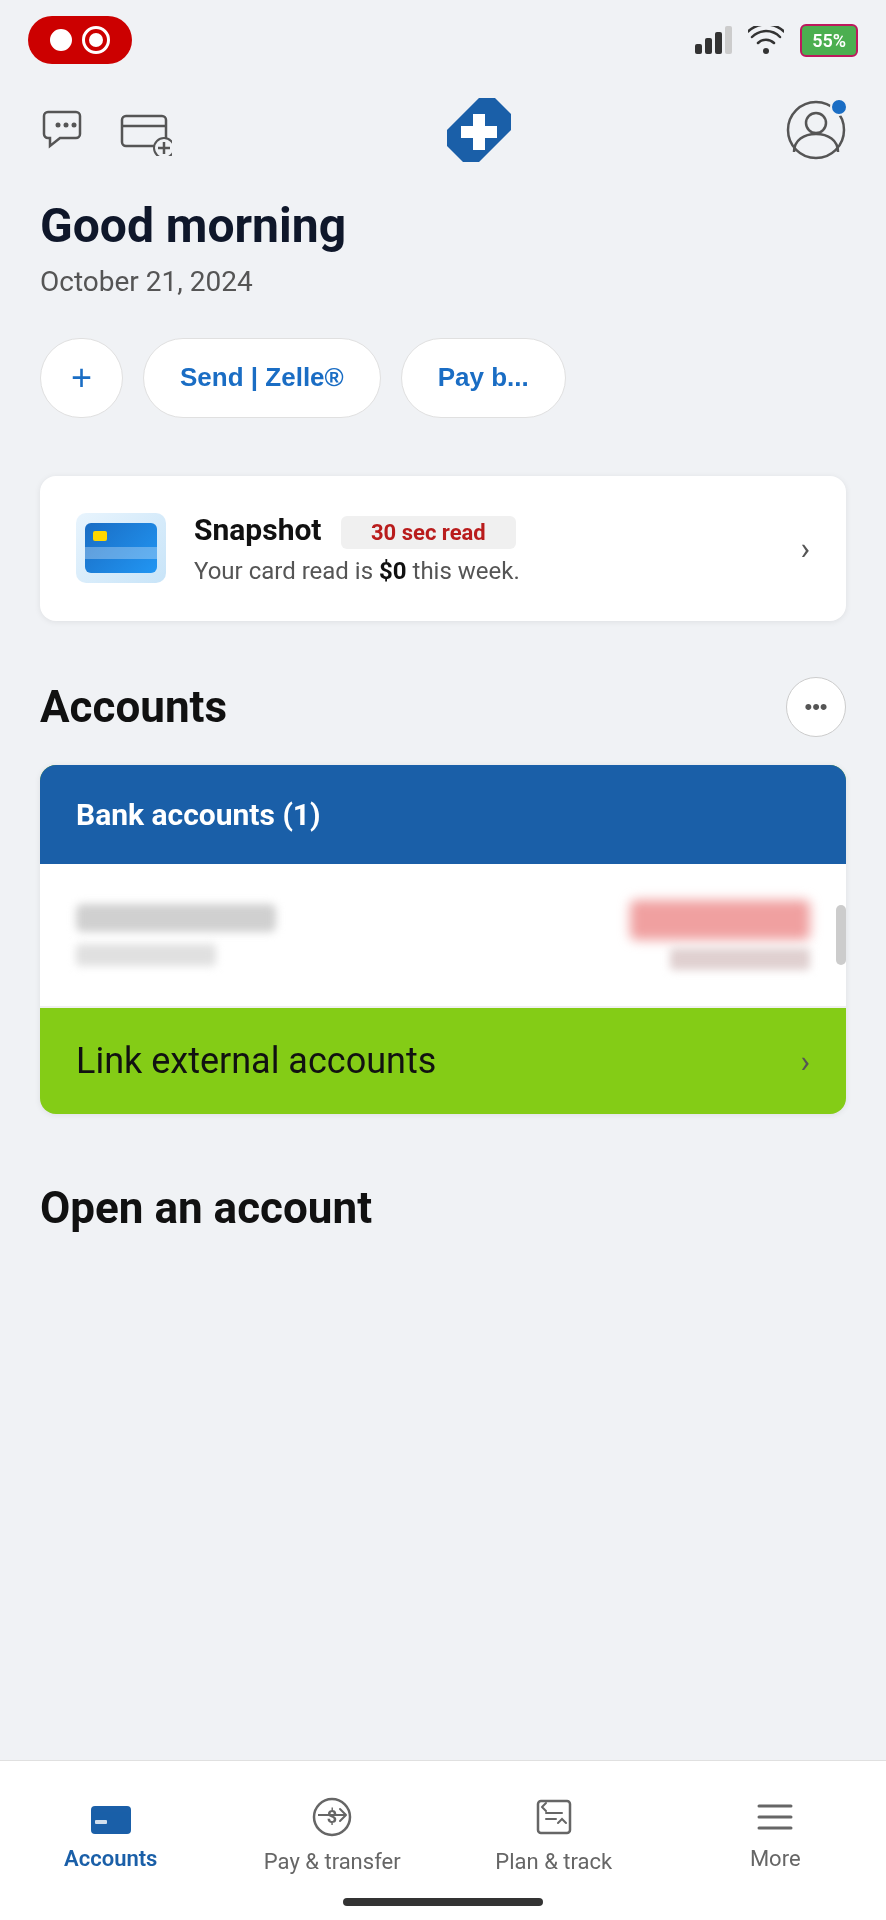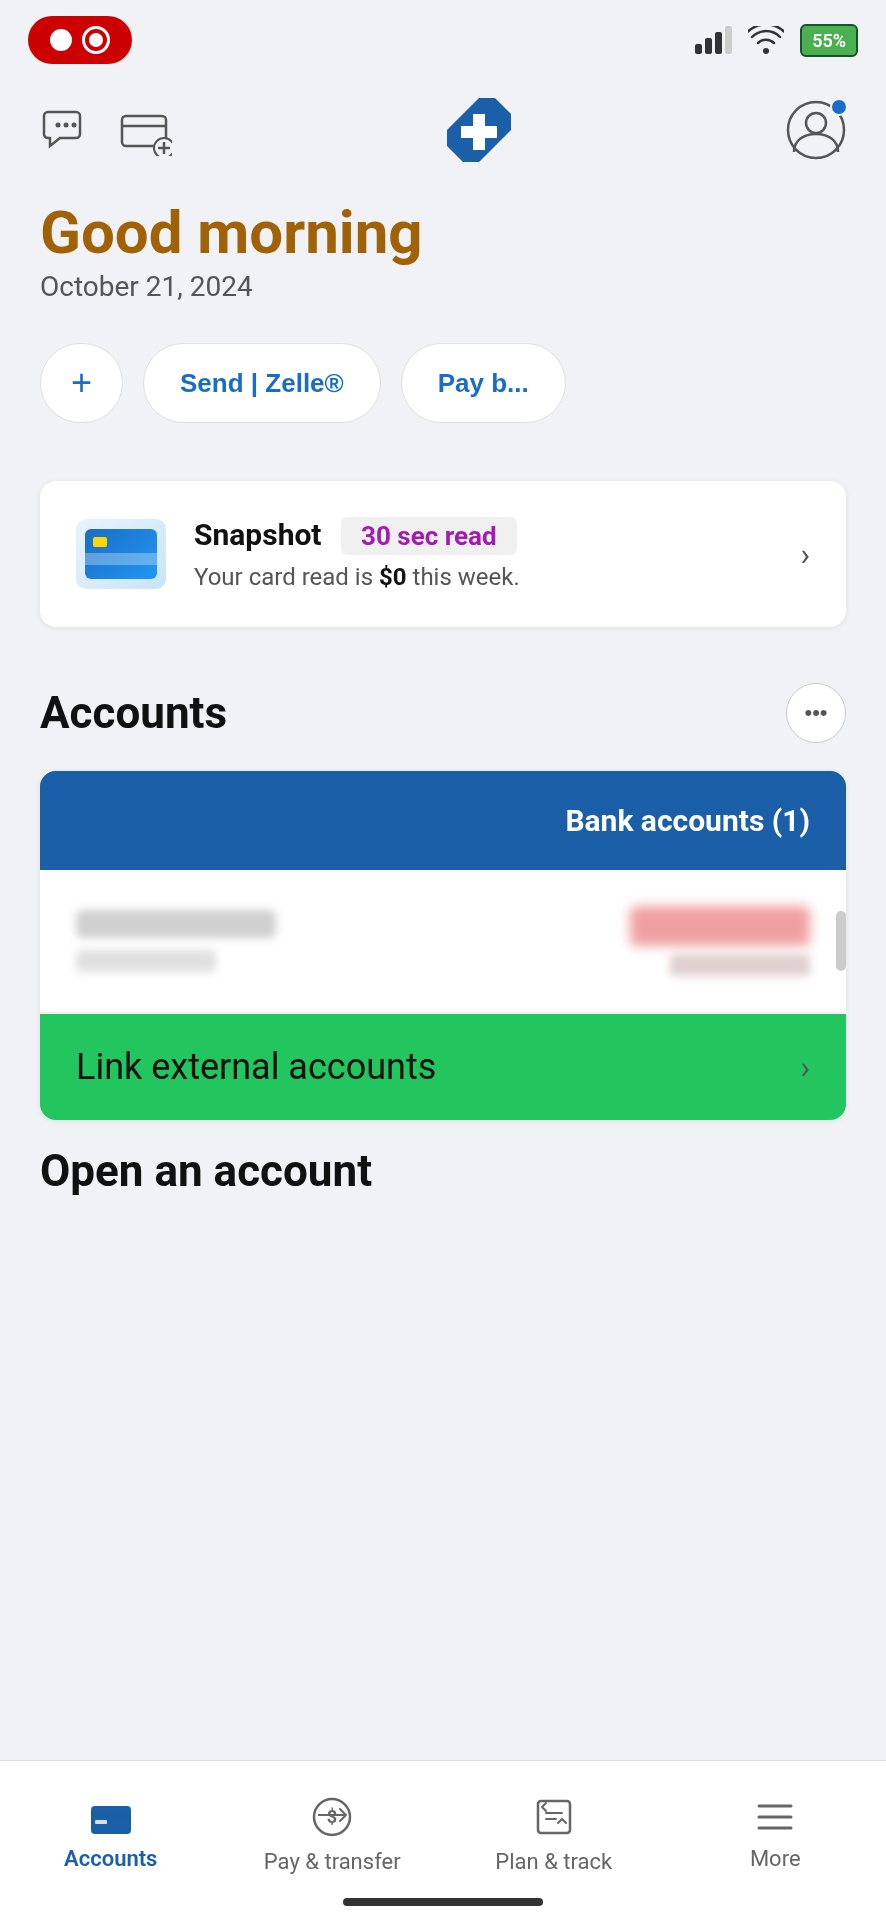--- a/index.html
+++ b/index.html
@@ -87,21 +87,21 @@
       color: #333;
     }
 
     .battery-indicator {
       background: #4CAF50;
       color: white;
       font-size: 18px;
       font-weight: 600;
       padding: 4px 10px;
       border-radius: 6px;
-      border: 2px solid #14532d;
+      border: 2px solid #be185d;
     }
 
     
     .header {
       width: 100%;
       height: 100px;
       background-color: #f0f2f5;
       display: flex;
       align-items: center;
       justify-content: space-between;
@@ -149,25 +149,25 @@
       border-radius: 50%;
       border: 2px solid #f0f2f5;
     }
 
     
     .main-content {
       padding: 20px 40px 200px 40px;
     }
 
     .greeting {
-      font-size: 60px;
+      font-size: 48px;
       font-weight: 700;
-      color: #a16207;
+      color: #0f172a;
       line-height: 1.1;
-      margin-bottom: 4px;
+      margin-bottom: 12px;
     }
 
     .date {
       font-size: 28px;
       color: #555;
       margin-bottom: 40px;
     }
 
     
     .quick-actions {
@@ -262,23 +262,23 @@
       font-size: 30px;
       font-weight: 700;
       color: #111;
       margin-bottom: 8px;
     }
 
     .snapshot-badge {
       display: inline-block;
       background: #f0f0f0;
       border-radius: 6px;
-      padding: 4px 20px;
-      font-size: 26px;
-      color: #a21caf;
+      padding: 4px 30px;
+      font-size: 22px;
+      color: #b91c1c;
       margin-left: 12px;
     }
 
     .snapshot-text p {
       font-size: 24px;
       color: #555;
       margin-top: 8px;
     }
 
     .snapshot-text p strong {
@@ -313,26 +313,25 @@
       cursor: pointer;
       display: flex;
       align-items: center;
       justify-content: center;
       font-size: 22px;
       color: #555;
     }
 
     
     .accounts-card {
-      background: #22c55e;
+      background: #84cc16;
       border-radius: 16px;
       overflow: hidden;
       box-shadow: 0 1px 6px rgba(0,0,0,0.08);
-      margin-bottom: 25px;
-      text-align: right;
+      margin-bottom: 68px;
     }
 
     .bank-accounts-header {
       background: #1a5fa8;
       padding: 32px 36px;
       cursor: pointer;
     }
 
     .bank-accounts-title {
       font-size: 30px;

